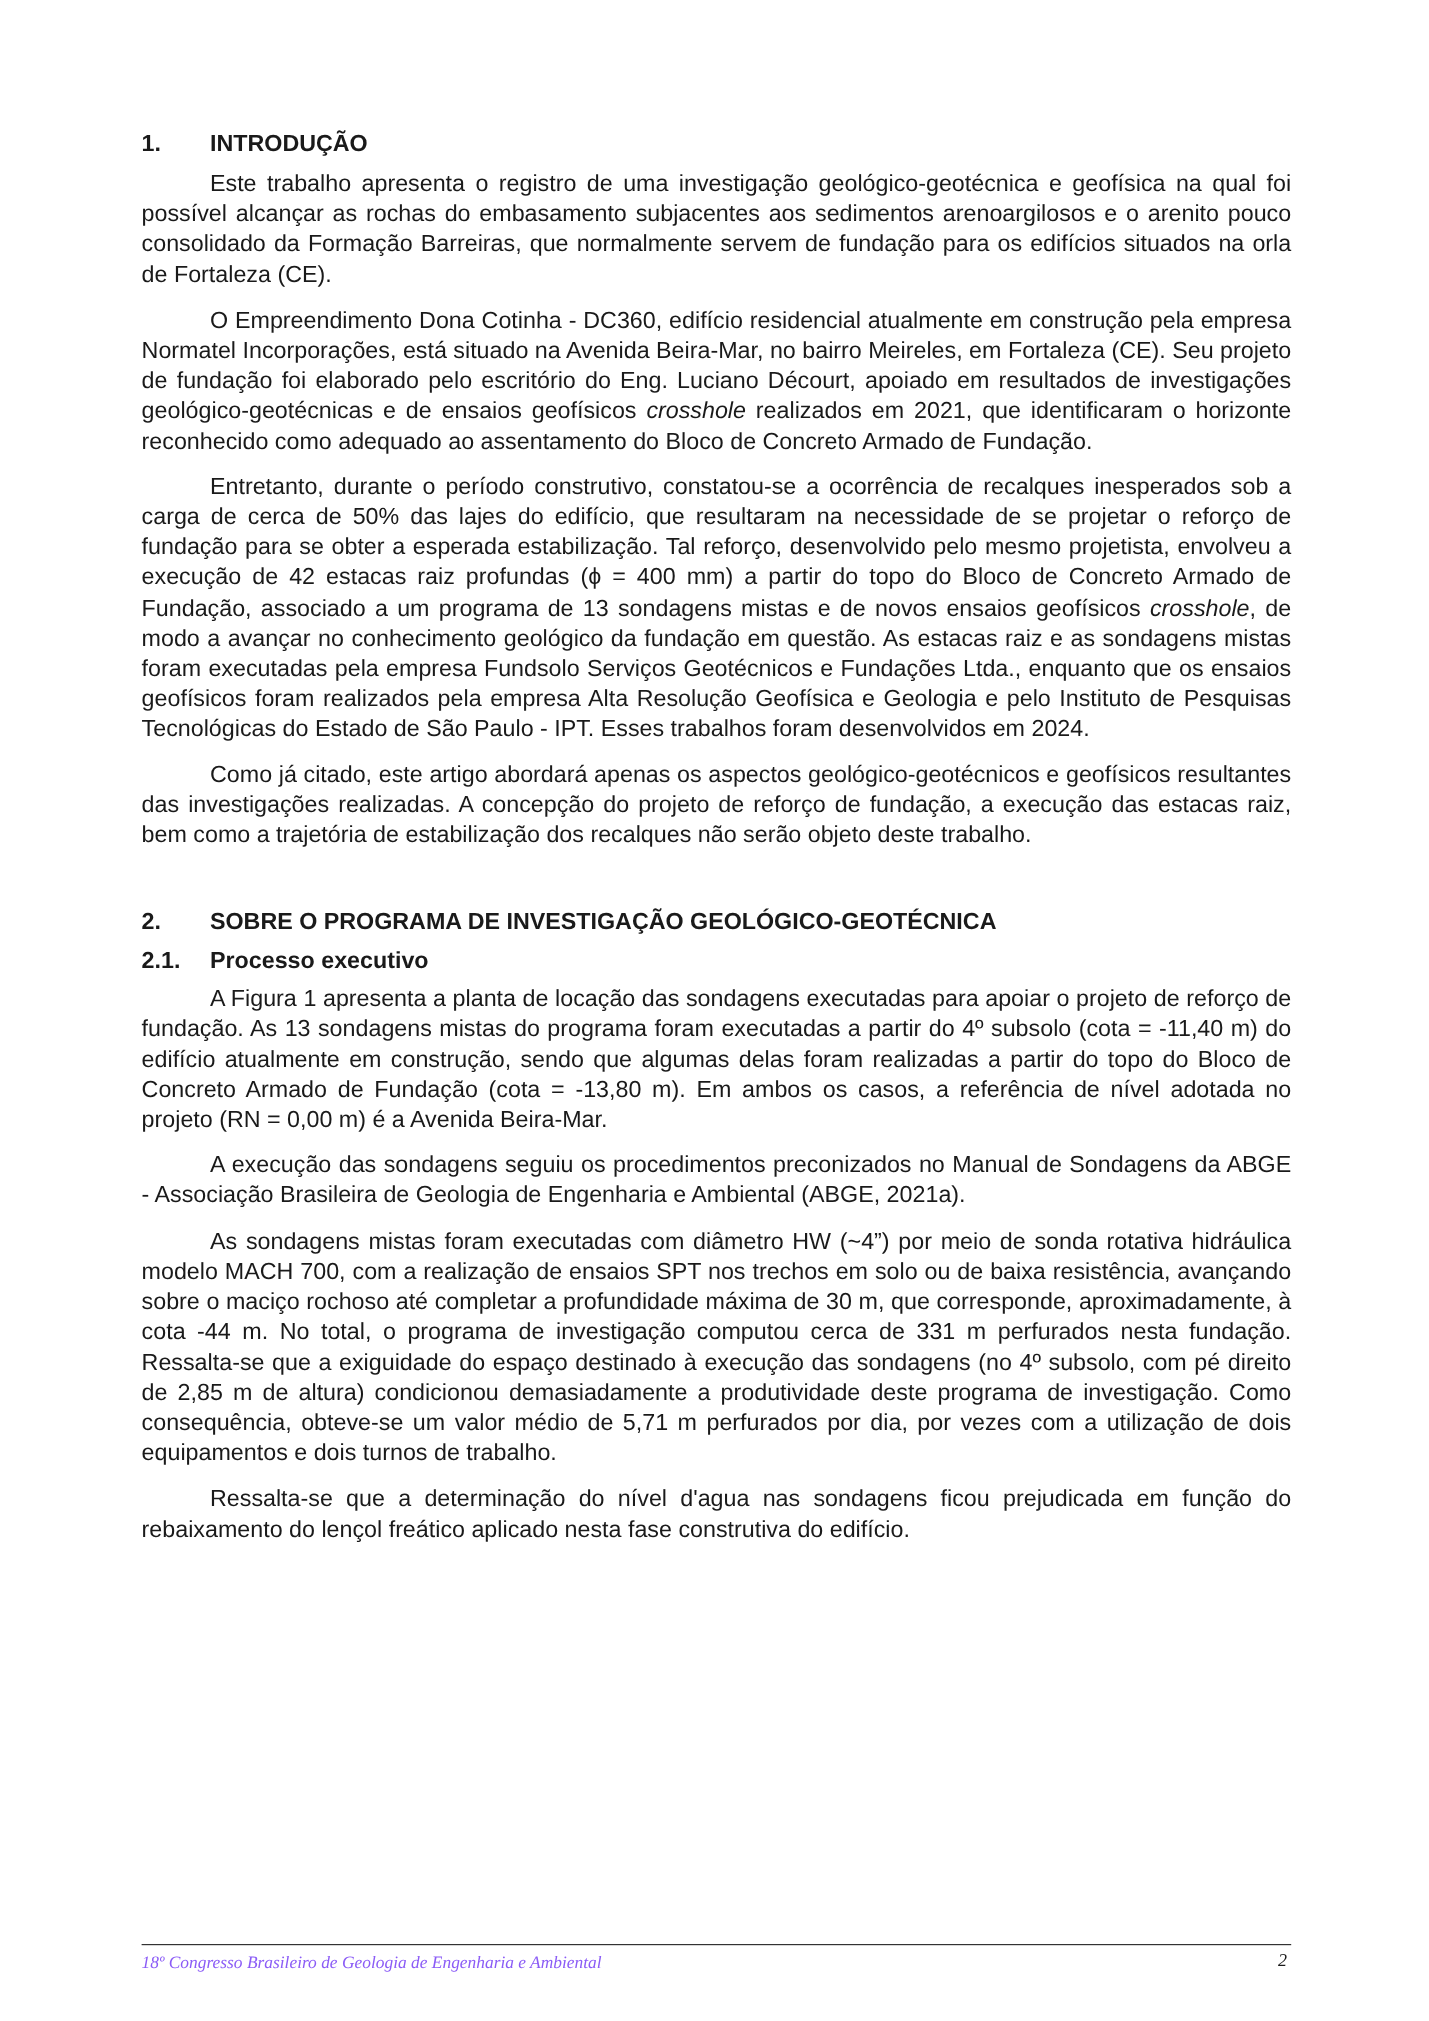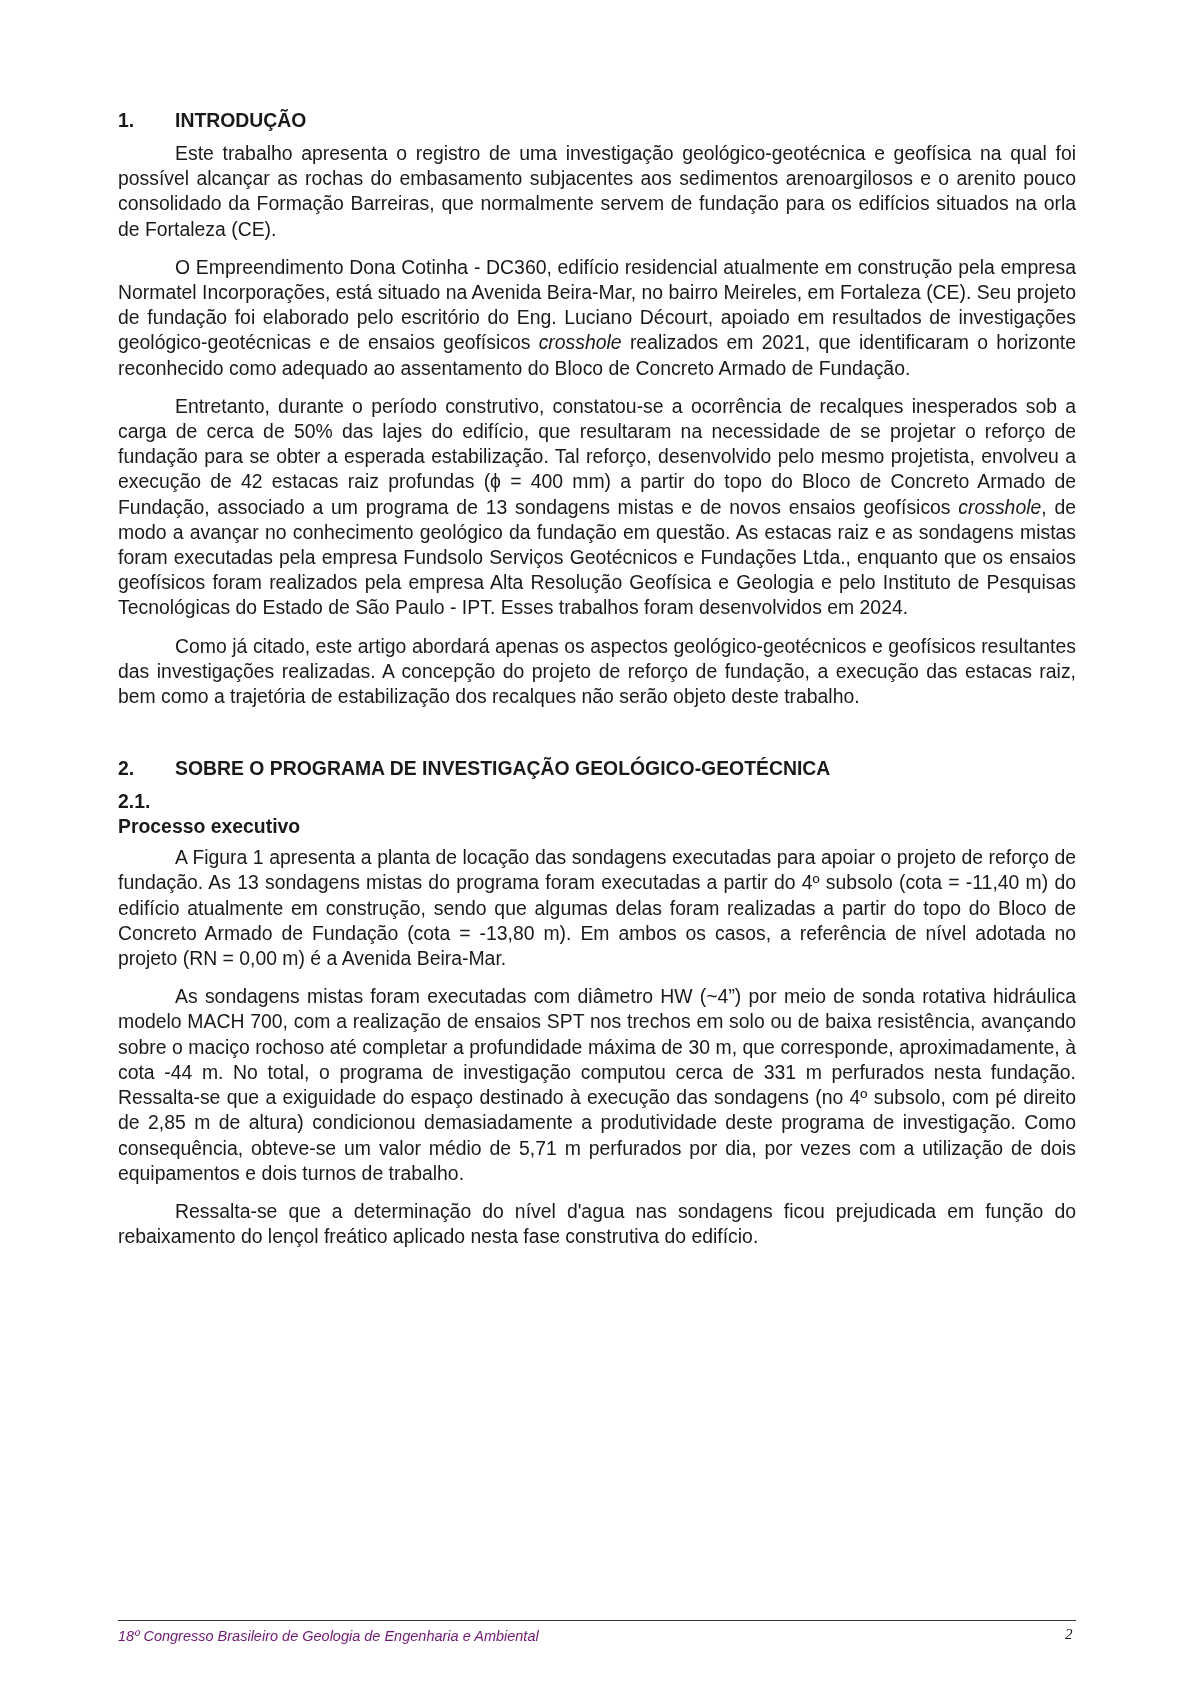--- a/index.html
+++ b/index.html
@@ -9,35 +9,35 @@
     font-family: "Liberation Sans", sans-serif; color: #1a1a1a;
     font-size: 19.4px; line-height: 25.2px;
   }
   .h1 {
     font-weight: bold; font-size: 19.4px; line-height: 25px;
     margin: 0 0 8px 0; display: flex;
   }
   .h1 .num { width: 57px; flex: none; }
   .h2 {
     font-weight: bold; font-size: 19.4px; line-height: 25px;
-    margin: 0 0 6px 0; display: flex; flex-direction: column;
+    margin: 0 0 6px 0; display: flex;
   }
   .h2 .num { width: 57px; flex: none; }
   p {
     margin: 0 0 13px 0; text-align: justify; text-indent: 57px;
   }
   .spacer-section { height: 34px; }
   .footer-rule {
     position: absolute; left: 118px; top: 1620px; width: 958px;
     height: 0; border-top: 1.5px solid #333;
   }
   .footer-left {
     position: absolute; left: 118px; top: 1628px;
-    font-family: Liberation Sans, sans-serif; font-style: italic;
-    font-size: 14.5px; color: #701a75;
+    font-family: Liberation Serif, serif; font-style: italic;
+    font-size: 14.5px; color: #8b5cf6;
   }
   .footer-right {
     position: absolute; left: 1065px; top: 1626px;
     font-family: "Liberation Serif", serif; font-style: italic;
     font-size: 15px; color: #1a1a1a;
   }
   em { font-style: italic; }
   b { font-weight: normal; }
 </style>
 </head>
@@ -66,20 +66,21 @@
   </div>
 
   <div class="h2">
     <span class="num">2.1.</span>
     <span>Processo executivo</span>
   </div>
 
   <p><span>A </span><b>Figura 1</b><span> apresenta a planta de locação das sondagens executadas para apoiar o projeto de reforço de fundação. As 13 sondagens mistas do programa foram executadas a partir do 4º subsolo (cota = -11,40 m) do edifício atualmente em construção, sendo que algumas delas foram realizadas a partir do topo do Bloco de Concreto Armado de Fundação (cota = -13,80 m). Em ambos os casos, a referência de nível adotada no projeto (RN = 0,00 m) é a Avenida Beira-Mar.</span></p>
 
 
+  <p>A execução das sondagens seguiu os procedimentos preconizados no Manual de Sondagens da ABGE - Associação Brasileira de Geologia de Engenharia e Ambiental (ABGE, 2021a).</p>
 
   <p>As sondagens mistas foram executadas com diâmetro HW (~4”) por meio de sonda rotativa hidráulica modelo MACH 700, com a realização de ensaios SPT nos trechos em solo ou de baixa resistência, avançando sobre o maciço rochoso até completar a profundidade máxima de 30 m, que corresponde, aproximadamente, à cota -44 m. No total, o programa de investigação computou cerca de 331 m perfurados nesta fundação. Ressalta-se que a exiguidade do espaço destinado à execução das sondagens (no 4º subsolo, com pé direito de 2,85 m de altura) condicionou demasiadamente a produtividade deste programa de investigação. Como consequência, obteve-se um valor médio de 5,71 m perfurados por dia, por vezes com a utilização de dois equipamentos e dois turnos de trabalho.</p>
 
 
   <p>Ressalta-se que a determinação do nível d'agua nas sondagens ficou prejudicada em função do rebaixamento do lençol freático aplicado nesta fase construtiva do edifício.</p>
 </div>
 
 <div class="footer-rule"></div>
 <div class="footer-left">18º Congresso Brasileiro de Geologia de Engenharia e Ambiental</div>
 <div class="footer-right">2</div>

